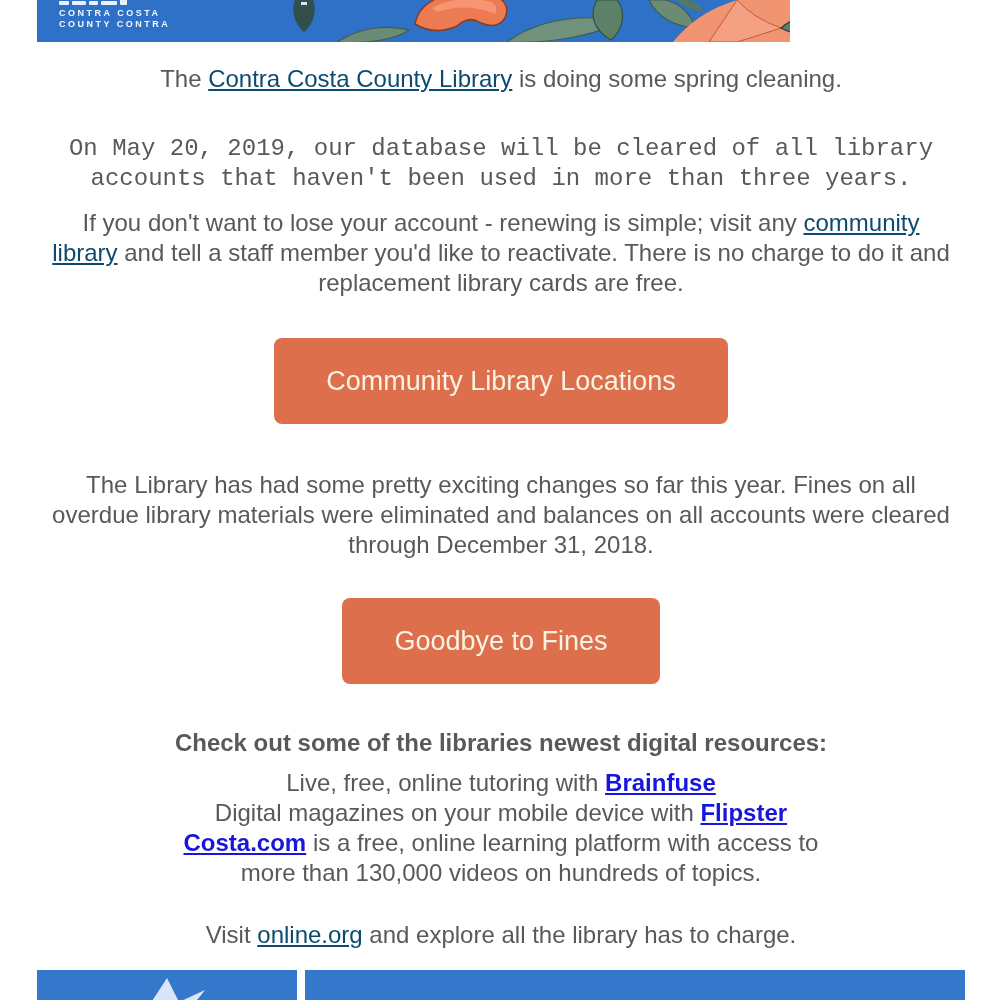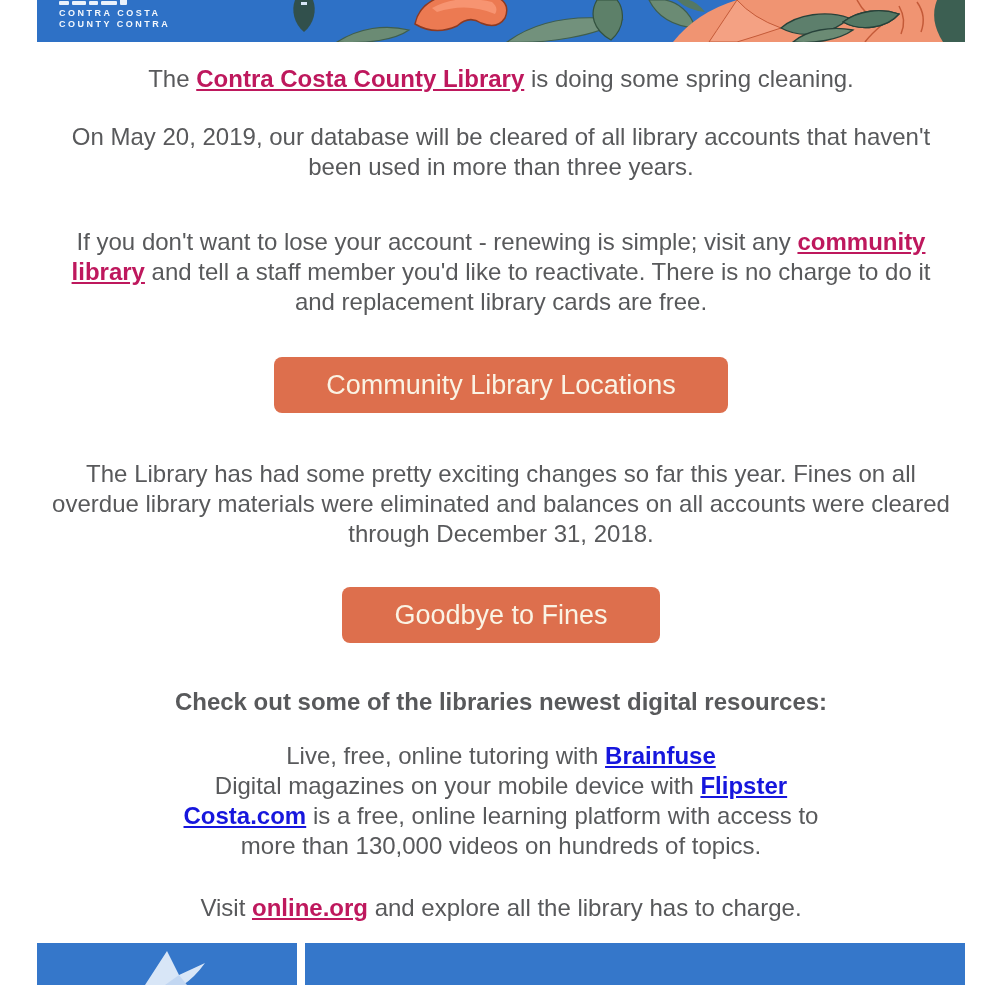--- a/index.html
+++ b/index.html
@@ -1,43 +1,43 @@
 <!DOCTYPE html>
 <html><head>
 <meta charset="utf-8">
 <style>
   html,body{margin:0;padding:0;background:#ffffff;width:1000px;height:1000px;overflow:hidden;}
   body{font-family:"Liberation Sans","DejaVu Sans",sans-serif;color:#58595b;}
   .page{width:928px;margin:0 auto 0 37px;}
   
-  .banner{position:relative;width:928px;height:42px;background:#2e71c6;overflow:hidden;}
+  .banner{position:relative;width:753px;height:42px;background:#2e71c6;overflow:hidden;}
   .banner svg{position:absolute;left:0;top:0;}
   .logo{position:absolute;left:22px;top:0;color:#ffffff;z-index:2;}
   .logo-cut{display:flex;gap:3px;height:5px;margin-bottom:3px;align-items:flex-end;}
   .logo-cut i{display:block;background:#e9f1fb;height:4px;border-radius:1px;}
   .logo-cut i:nth-child(1){width:10px;}.logo-cut i:nth-child(2){width:14px;}
   .logo-cut i:nth-child(3){width:9px;}.logo-cut i:nth-child(4){width:16px;}
   .logo-cut i:nth-child(5){width:7px;height:7px;}
   .logo-line{font-size:9px;font-weight:bold;letter-spacing:2.5px;line-height:11px;color:#f4f8fd;}
   
   .para{ text-align:center;font-size:24px;line-height:30px;color:#58595b;margin:0 auto;}
   .intro{margin-top:22px;max-width:900px;}
-  .cleanup{margin-top:28px;max-width:900px;}
-  .renew{margin-top:45px;max-width:900px;}
+  .cleanup{margin-top:40px;max-width:900px;font-family:Liberation Mono, monospace;}
+  .renew{margin-top:14px;max-width:900px;}
   .finespara{margin-top:46px;max-width:900px;}
   .digital-head{margin-top:44px;max-width:900px;font-weight:bold;}
-  .digital{margin-top:24px;max-width:680px;}
+  .digital{margin-top:10px;max-width:680px;}
   .visit{margin-top:32px;max-width:900px;}
-  a.link{color:#be185d;text-decoration:underline;cursor:pointer;font-weight:bold;}
+  a.link{color:#0c4a6e;text-decoration:underline;cursor:pointer;}
   a.link-bold{font-weight:bold;color:#1616dd;}
   
   .btn-row{text-align:center;}
   .btn-row.first{margin-top:40px;}
   .btn-row.second{margin-top:38px;}
-  .btn{display:inline-flex;align-items:center;justify-content:center;height:56px;
+  .btn{display:inline-flex;align-items:center;justify-content:center;height:86px;
        background:#dd6f4d;color:#faf3e4;font-size:27px;border:none;border-radius:8px;
        padding:0 52px;cursor:pointer;font-family:inherit;}
   
   .footer{display:flex;margin-top:20px;height:42px;}
   .footer-left{width:260px;height:42px;background:#3577ca;position:relative;overflow:hidden;cursor:pointer;}
   .footer-gap{width:8px;height:42px;background:#ffffff;}
   .footer-right{flex:1;height:42px;background:#3577ca;}
 </style>
 </head>
 <body>

